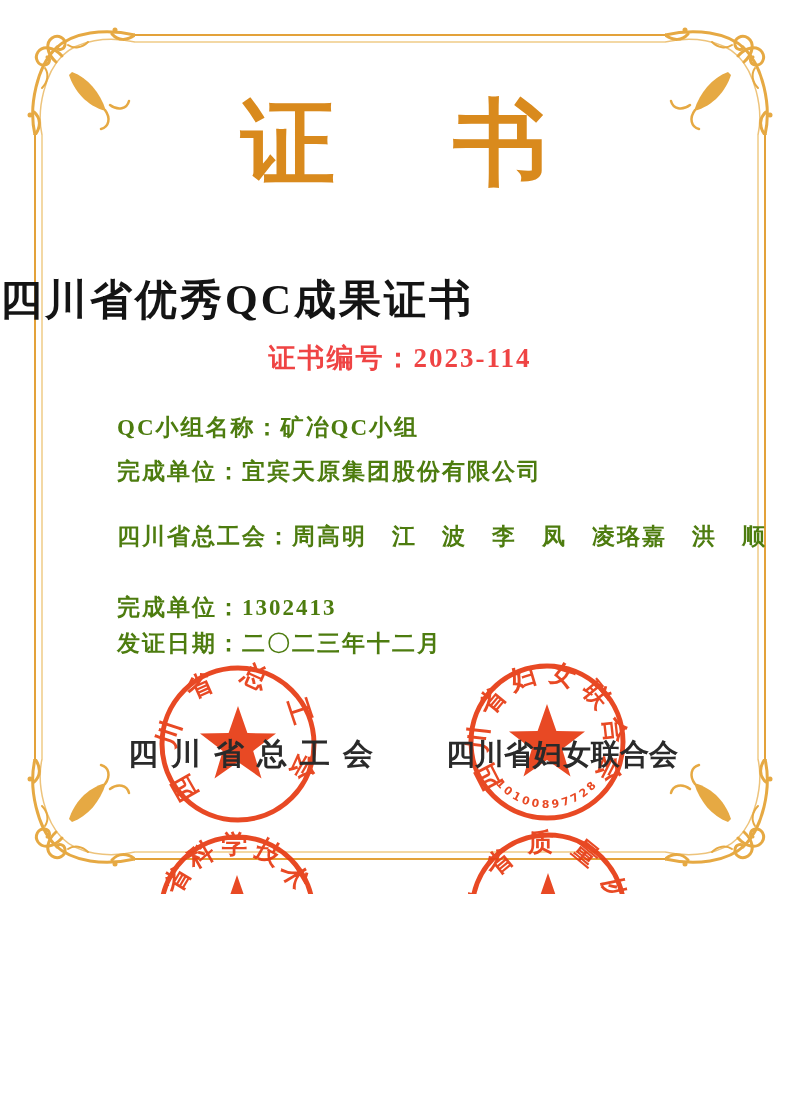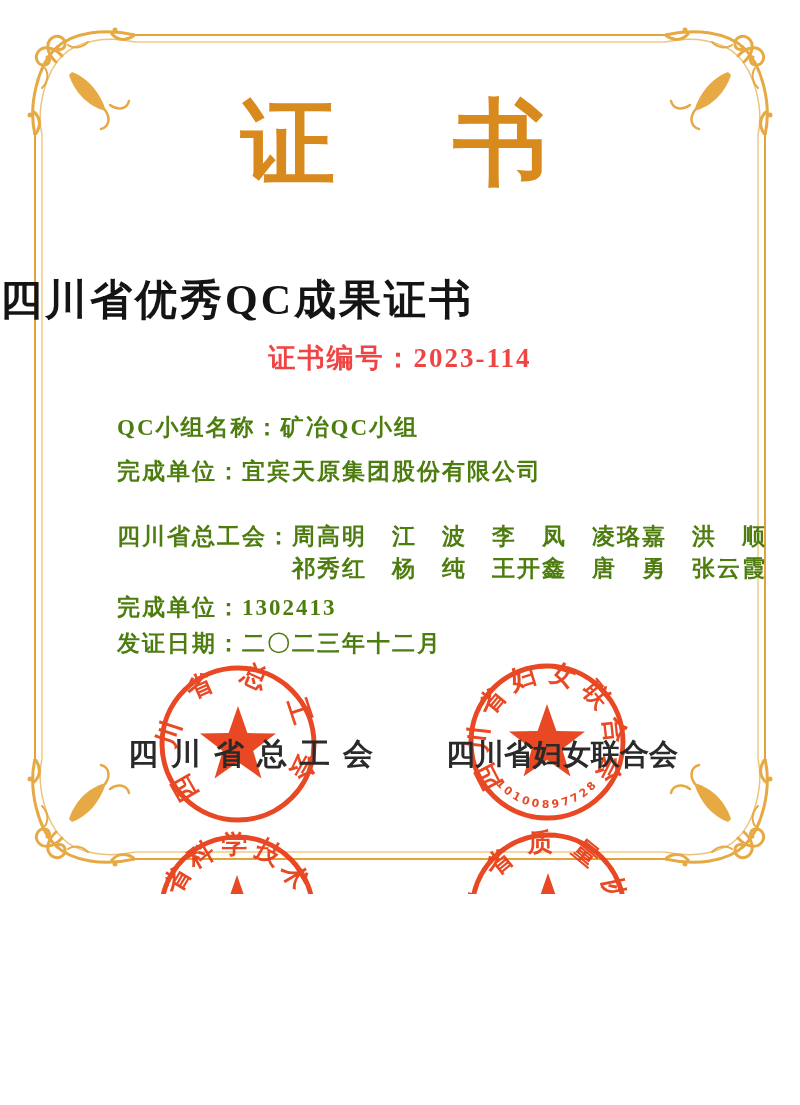--- a/index.html
+++ b/index.html
@@ -125,21 +125,20 @@
   <div class="row r-group">
     <span>QC小组名称：</span><span>矿冶QC小组</span>
   </div>
   <div class="row r-unit">
     <span>完成单位：</span><span>宜宾天原集团股份有限公司</span>
   </div>
   <div class="row r-members row-members">
     <span>四川省总工会：</span>
     <span class="member-lines">
       <span style="display:block">周高明　江　波　李　凤　凌珞嘉　洪　顺</span>
-      <span style="display:block">祁秀红　杨　纯　王开鑫　唐　勇　张云霞</span>
     </span>
   </div>
   <div class="row r-reg">
     <span>完成单位：</span><span>1302413</span>
   </div>
   <div class="row r-date">
     <span>发证日期：</span><span>二〇二三年十二月</span>
   </div>
 
   <svg class="stamp s0" viewBox="0 0 180 180">

